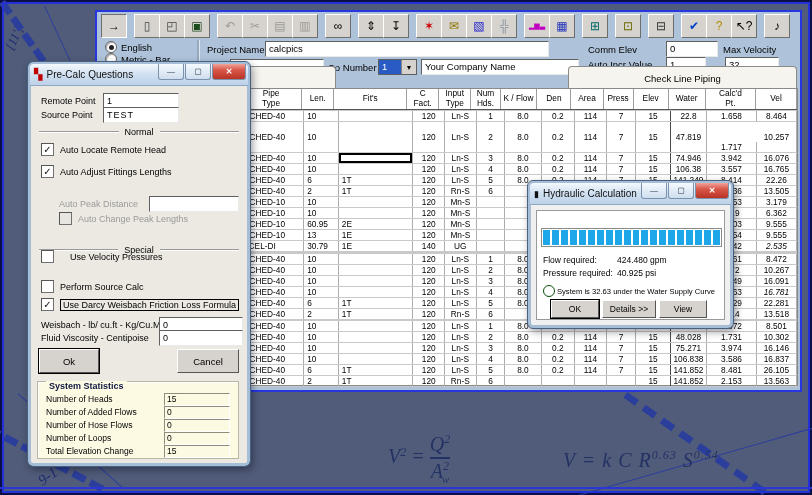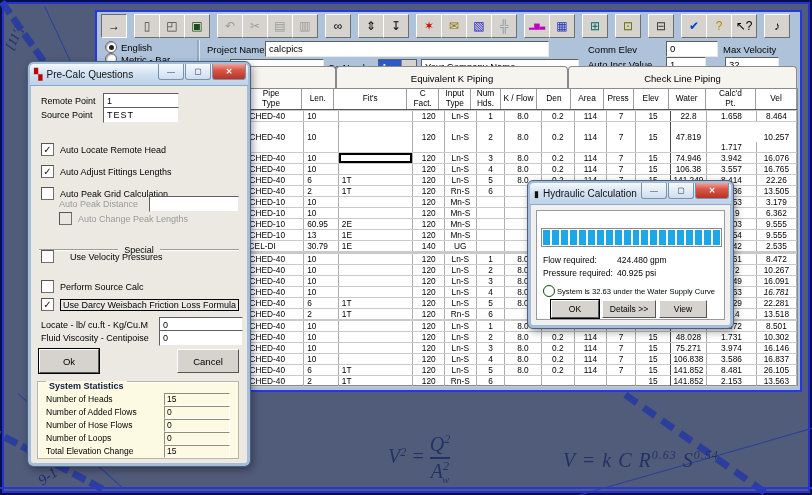--- a/index.html
+++ b/index.html
@@ -225,23 +225,20 @@
   <div class="flabel" style="left:491px;top:32px;">Comm Elev</div>
   <div class="field" style="left:569px;top:29px;width:44px;">0</div>
   <div class="flabel" style="left:626px;top:32px;">Max Velocity</div>
   <div class="flabel" style="left:491px;top:47px;">Auto Incr Value</div>
   <div class="field" style="left:569px;top:45px;width:32px;">1</div>
   <div class="field" style="left:628px;top:45px;width:46px;">32</div>
 
   <div class="tab" style="left:3px;width:234px;">
     <span>System Piping</span>
   </div>
-  <div class="tab" style="left:239px;width:230px;">
-    <span>Equivalent K Piping</span>
-  </div>
   <div class="tab" style="left:471px;width:227px;">
     <span>Check Line Piping</span>
   </div>
 
   <div id="table-left-underlay"></div>
   <div id="data-table">
     <div id="thead">
         <div class="hc" style="width: 62px;">Pipe
 Type</div>
         <div class="hc" style="width: 32px;">Len.</div>
@@ -446,21 +443,21 @@
           <div class="tc" style="width: 32px;">140</div>
           <div class="tc" style="width: 32px;">UG</div>
           <div class="tc" style="width: 29px;"></div>
           <div class="tc" style="width: 37px;"></div>
           <div class="tc" style="width: 34px;"></div>
           <div class="tc" style="width: 32px;"></div>
           <div class="tc" style="width: 30px;"></div>
           <div class="tc" style="width: 35px;"></div>
           <div class="tc flowcol" style="width: 37px;"></div>
           <div class="tc" style="width: 51px;">1.042</div>
-          <div class="tc" style="width: 41px;">2.535</div>
+          <div class="tc" style="width: 41px; font-style: italic;">2.535</div>
         </div>
         <div class="trow">
           <div class="tc al" style="width: 62px;"></div>
           <div class="tc al" style="width: 32px;"></div>
           <div class="tc al" style="width: 74px;"></div>
           <div class="tc" style="width: 32px;"></div>
           <div class="tc" style="width: 32px;"></div>
           <div class="tc" style="width: 29px;"></div>
           <div class="tc" style="width: 37px;"></div>
           <div class="tc" style="width: 34px;"></div>
@@ -708,32 +705,33 @@
       <span class="wbtn">▢</span>
       <span class="wbtn close">✕</span>
     </span>
   </div>
 
   <div class="pc-label" style="left:10px;top:31px;">Remote Point</div>
   <div class="field" style="left:72px;top:28px;width:68px;font-size:9px;">1</div>
   <div class="pc-label" style="left:10px;top:45px;">Source Point</div>
   <div class="field" style="left:72px;top:42px;width:68px;font-size:9px;letter-spacing:1px;">TEST</div>
 
+  <div class="pc-sep" style="left:8px;right:8px;top:62px;">
+    <span class="ln"></span>
+      <span>Normal</span>
+      <span class="ln"></span>
+  </div>
 
   <div class="cbrow" style="top: 78px;">
       <span class="cbox">✓</span>
       <span class="lbl">Auto Locate Remote Head</span>
     </div>
     <div class="cbrow" style="top: 100px;">
       <span class="cbox">✓</span>
       <span class="lbl">Auto Adjust Fittings Lengths</span>
-    </div>
-    <div class="cbrow" style="top: 122px;">
-      <span class="cbox"></span>
-      <span class="lbl">Auto Peak Grid Calculation</span>
     </div>
     <div id="cbg-normal"></div>
 
   <div class="pc-label" style="left:28px;top:134px;color:#9a9a9a;">Auto Peak Distance</div>
   <div class="field" style="left:118px;top:131px;width:82px;font-size:9px;"></div>
   <div class="cbrow disabled" style="left:28px;top:147px;">
     <span class="cbox"></span>
     <span class="lbl">Auto Change Peak Lengths</span>
   </div>
 
@@ -751,21 +749,21 @@
     <div class="cbrow" style="top: 215px;">
       <span class="cbox"></span>
       <span class="lbl">Perform Source Calc</span>
     </div>
     <div class="cbrow focusbox" style="top: 233px;">
       <span class="cbox">✓</span>
       <span class="lbl">Use Darcy Weisbach Friction Loss Formula</span>
     </div>
     <div id="cbg-special"></div>
 
-  <div class="pc-label" style="left:10px;top:255px;">Locate - lb/ cu.ft - Kg/Cu.M</div>
+  <div class="pc-label" style="left:10px;top:255px;">Weisbach - lb/ cu.ft - Kg/Cu.M</div>
   <div class="field" style="left:128px;top:252px;width:76px;font-size:9px;">0</div>
   <div class="pc-label" style="left:10px;top:268px;">Fluid Viscosity - Centipoise</div>
   <div class="field" style="left:128px;top:265px;width:76px;font-size:9px;">0</div>
 
   <div class="btn def" style="left:8px;top:284px;width:58px;height:22px;">Ok</div>
   <div class="btn" style="left:146px;top:284px;width:60px;height:22px;">Cancel</div>
 
   <div class="stats" style="left:6px;top:316px;width:200px;height:76px;">
     <span class="st-title">System Statistics</span>
     <div id="stats-rows">

